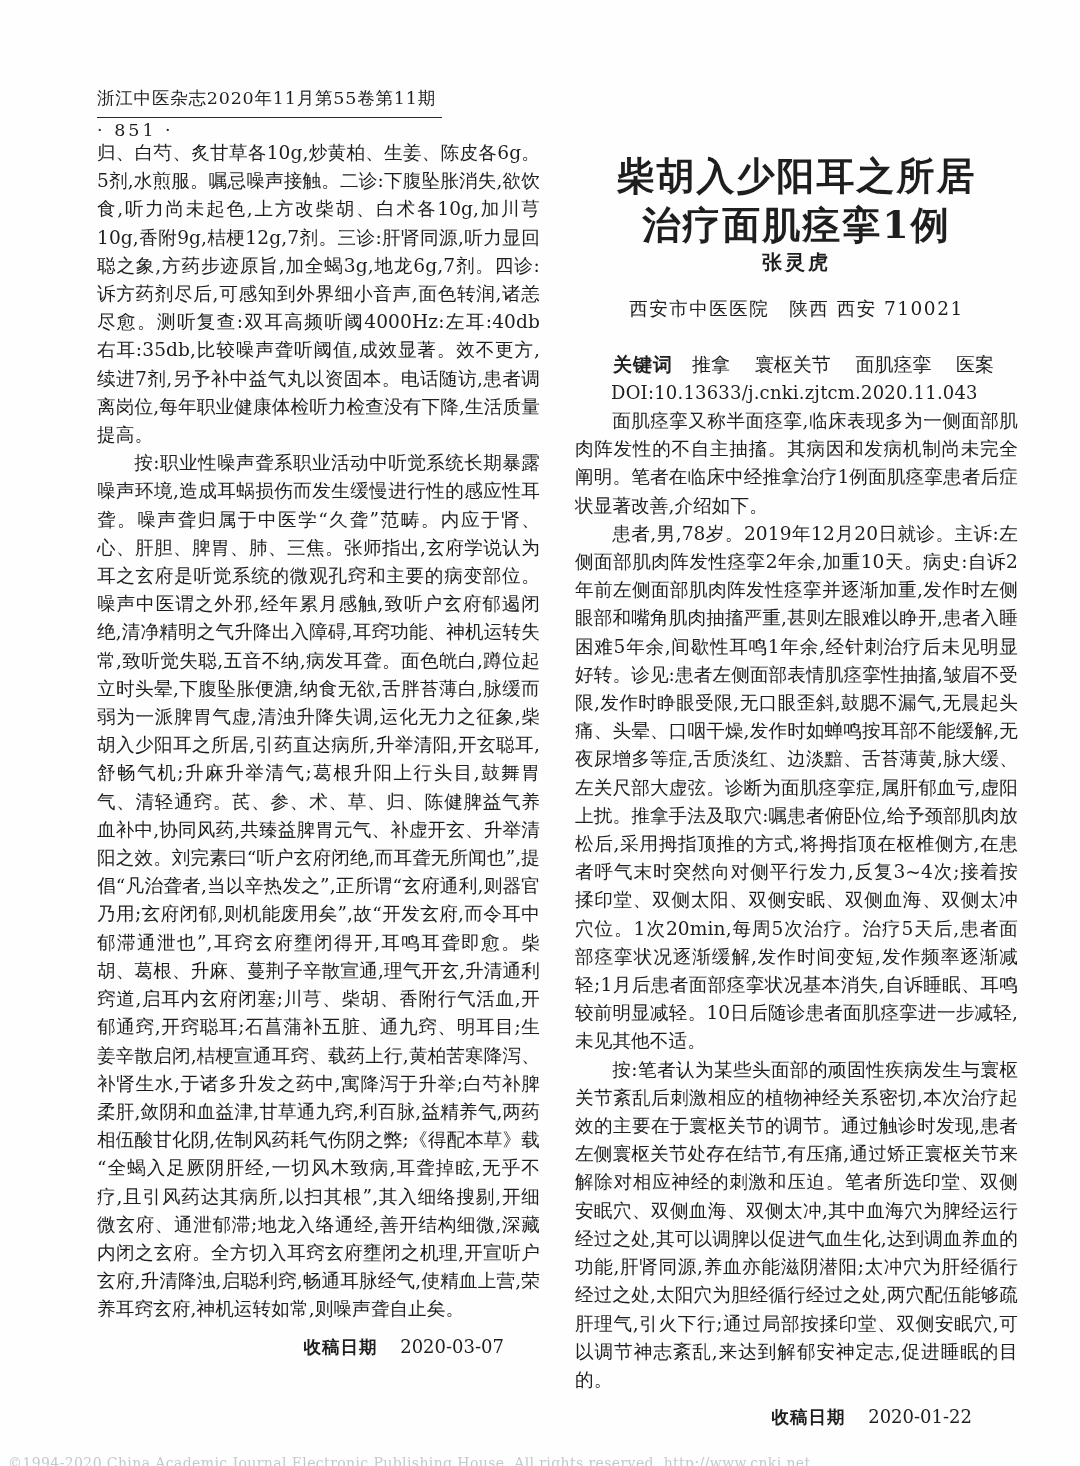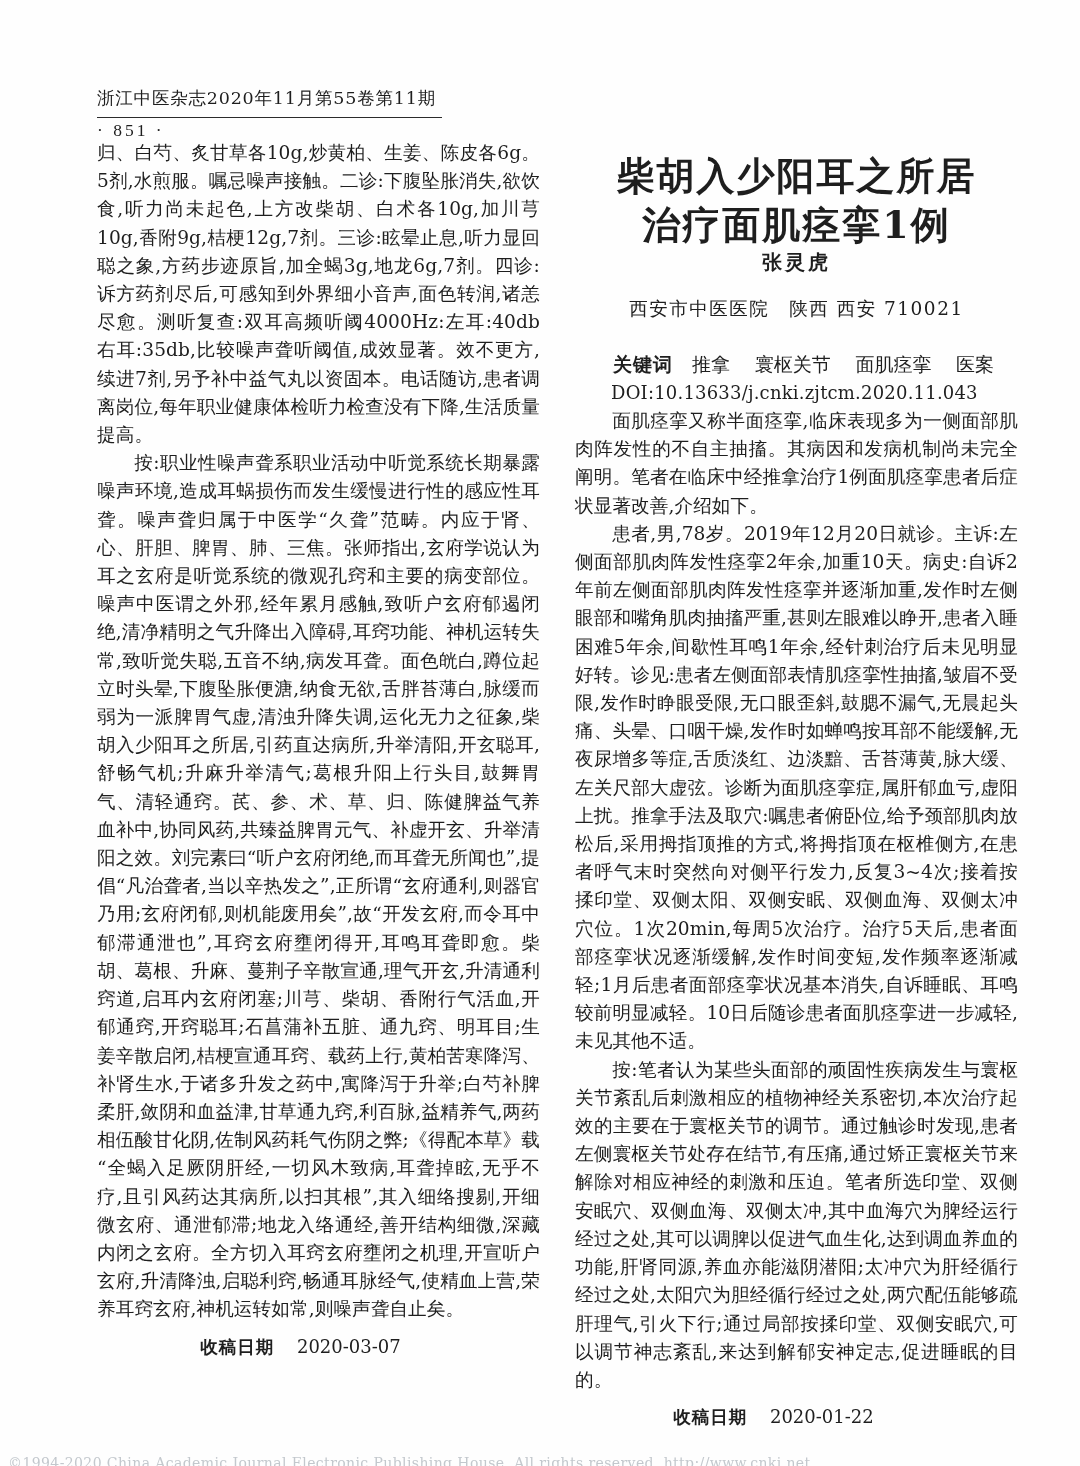--- a/index.html
+++ b/index.html
@@ -16,41 +16,41 @@
   .page-header {
     position: absolute; left: 97px; top: 88px; width: 921px;
     display: flex; justify-content: space-between; align-items: flex-start;
     font-size: 17.5px; line-height: 1.25; flex-direction: column;
   }
   .journal-info {
     border-bottom: 1.6px solid #2b2b2b;
     padding-bottom: 7px; padding-right: 6px;
     letter-spacing: 0.8px;
   }
-  .page-number { padding-top: 2px; letter-spacing: 3px; font-family: Liberation Serif, serif; }
+  .page-number { padding-top: 2px; letter-spacing: 3px; }
 
   
   .col { position: absolute; top: 139px; width: 443px; font-size: 18.6px; }
   .col-left  { left: 97px; }
   .col-right { left: 575px; }
 
   .paras p {
     margin: 0;
     line-height: 28.2px;
     text-align: justify;
     text-justify: inter-ideograph;
     text-indent: 2em;
     letter-spacing: 0.1px;
   }
   .left-paras p:first-child { text-indent: 0; }
 
   
   .received {
     margin-top: 9px;
-    text-align: center;
+    text-align: right;
     font-size: 18px; line-height: 28px;
     white-space: nowrap;
   }
   .received-left  { padding-right: 36px; }
   .received-right { padding-right: 46px; }
   .received-label {
     font-family: "DejaVu Sans", "Liberation Sans", sans-serif;
     font-weight: 700; font-size: 17.5px;
     letter-spacing: 1px;
   }
@@ -115,21 +115,21 @@
 </head>
 <body>
 
 <header class="page-header">
   <span class="journal-info">浙江中医杂志2020年11月第55卷第11期</span>
   <span class="page-number">· 851 ·</span>
 </header>
 
 <section class="col col-left">
   <div class="paras left-paras">
-      <p>归、白芍、炙甘草各10g,炒黄柏、生姜、陈皮各6g。5剂,水煎服。嘱忌噪声接触。二诊:下腹坠胀消失,欲饮食,听力尚未起色,上方改柴胡、白术各10g,加川芎10g,香附9g,桔梗12g,7剂。三诊:眩晕止息,听力显回聪之象,方药步迹原旨,加全蝎3g,地龙6g,7剂。四诊:诉方药剂尽后,可感知到外界细小音声,面色转润,诸恙尽愈。测听复查:双耳高频听阈4000Hz:左耳:40db 右耳:35db,比较噪声聋听阈值,成效显著。效不更方,续进7剂,另予补中益气丸以资固本。电话随访,患者调离岗位,每年职业健康体检听力检查没有下降,生活质量提高。</p>
+      <p>归、白芍、炙甘草各10g,炒黄柏、生姜、陈皮各6g。5剂,水煎服。嘱忌噪声接触。二诊:下腹坠胀消失,欲饮食,听力尚未起色,上方改柴胡、白术各10g,加川芎10g,香附9g,桔梗12g,7剂。三诊:肝肾同源,听力显回聪之象,方药步迹原旨,加全蝎3g,地龙6g,7剂。四诊:诉方药剂尽后,可感知到外界细小音声,面色转润,诸恙尽愈。测听复查:双耳高频听阈4000Hz:左耳:40db 右耳:35db,比较噪声聋听阈值,成效显著。效不更方,续进7剂,另予补中益气丸以资固本。电话随访,患者调离岗位,每年职业健康体检听力检查没有下降,生活质量提高。</p>
       <p>按:职业性噪声聋系职业活动中听觉系统长期暴露噪声环境,造成耳蜗损伤而发生缓慢进行性的感应性耳聋。噪声聋归属于中医学“久聋”范畴。内应于肾、心、肝胆、脾胃、肺、三焦。张师指出,玄府学说认为耳之玄府是听觉系统的微观孔窍和主要的病变部位。噪声中医谓之外邪,经年累月感触,致听户玄府郁遏闭绝,清净精明之气升降出入障碍,耳窍功能、神机运转失常,致听觉失聪,五音不纳,病发耳聋。面色㿠白,蹲位起立时头晕,下腹坠胀便溏,纳食无欲,舌胖苔薄白,脉缓而弱为一派脾胃气虚,清浊升降失调,运化无力之征象,柴胡入少阳耳之所居,引药直达病所,升举清阳,开玄聪耳,舒畅气机;升麻升举清气;葛根升阳上行头目,鼓舞胃气、清轻通窍。芪、参、术、草、归、陈健脾益气养血补中,协同风药,共臻益脾胃元气、补虚开玄、升举清阳之效。刘完素曰“听户玄府闭绝,而耳聋无所闻也”,提倡“凡治聋者,当以辛热发之”,正所谓“玄府通利,则器官乃用;玄府闭郁,则机能废用矣”,故“开发玄府,而令耳中郁滞通泄也”,耳窍玄府壅闭得开,耳鸣耳聋即愈。柴胡、葛根、升麻、蔓荆子辛散宣通,理气开玄,升清通利窍道,启耳内玄府闭塞;川芎、柴胡、香附行气活血,开郁通窍,开窍聪耳;石菖蒲补五脏、通九窍、明耳目;生姜辛散启闭,桔梗宣通耳窍、载药上行,黄柏苦寒降泻、补肾生水,于诸多升发之药中,寓降泻于升举;白芍补脾柔肝,敛阴和血益津,甘草通九窍,利百脉,益精养气,两药相伍酸甘化阴,佐制风药耗气伤阴之弊;《得配本草》载“全蝎入足厥阴肝经,一切风木致病,耳聋掉眩,无乎不疗,且引风药达其病所,以扫其根”,其入细络搜剔,开细微玄府、通泄郁滞;地龙入络通经,善开结构细微,深藏内闭之玄府。全方切入耳窍玄府壅闭之机理,开宣听户玄府,升清降浊,启聪利窍,畅通耳脉经气,使精血上营,荣养耳窍玄府,神机运转如常,则噪声聋自止矣。</p>
     </div>
   <div class="received received-left">
     <span class="received-label">收稿日期</span>
     <span class="received-date">2020-03-07</span>
   </div>
 </section>
 
 <section class="col col-right">
   <h1 class="article-title">

